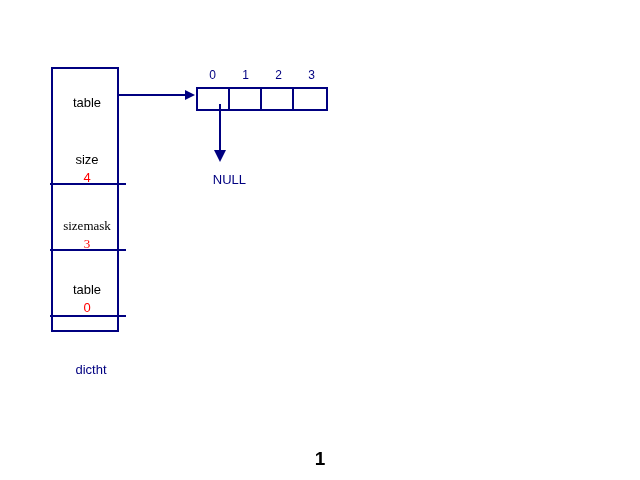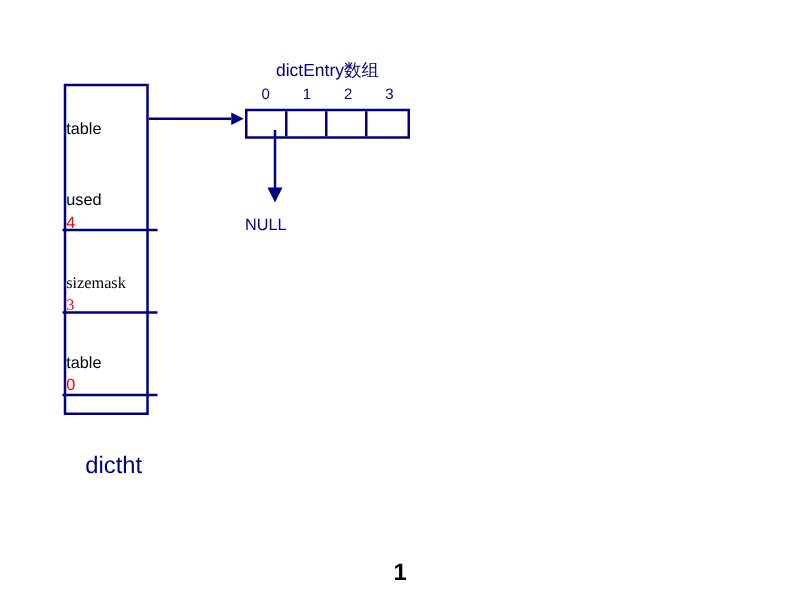--- a/index.html
+++ b/index.html
@@ -34,21 +34,21 @@
     box-sizing: border-box;
   }
 
   .dictht-row {
     position: absolute;
     left: 0;
     width: 68px;
     box-sizing: border-box;
     display: flex;
     flex-direction: column;
-    align-items: flex-start;
+    align-items: center;
     justify-content: center;
   }
   .row-table    { top: 0px;   height: 66px; }
   .row-size     { top: 66px;  height: 66px; }
   .row-sizemask { top: 132px; height: 66px; font-family: Liberation Serif, serif; }
   .row-used     { top: 198px; height: 63px; }
 
   
   .divider {
     position: absolute;
@@ -75,21 +75,21 @@
     margin-top: 3px;
     text-align: center;
   }
 
   .dictht-caption {
     position: absolute;
     left: 51px;
     top: 362px;
     width: 80px;
     text-align: center;
-    font-size: 19px;
+    font-size: 13px;
     color: #000080;
   }
 
   
   .arrow-table {
     position: absolute;
     left: 119px;
     top: 88px;
     width: 76px;
     height: 14px;
@@ -147,21 +147,21 @@
     top: 104px;
     width: 22px;
     height: 58px;
   }
 
   .null-label {
     position: absolute;
     left: 196px;
     top: 172px;
     width: 50px;
-    text-align: left;
+    text-align: right;
     font-size: 13px;
     color: #000080;
   }
 
   
   .page-number {
     position: absolute;
     left: 0;
     top: 448px;
     width: 640px;
@@ -176,21 +176,21 @@
 
 <div class="canvas">
 
   <div class="dictht-box">
 
     <div class="dictht-row row-table">
       <div class="field-label">table</div>
     </div>
 
     <div class="dictht-row row-size">
-      <div class="field-label">used</div>
+      <div class="field-label">size</div>
       <div class="field-value">4</div>
     </div>
 
     <div class="dictht-row row-sizemask">
       <div class="field-label">sizemask</div>
       <div class="field-value">3</div>
     </div>
 
     <div class="dictht-row row-used">
       <div class="field-label">table</div>
@@ -202,21 +202,20 @@
     <div class="divider div-3"></div>
   </div>
 
   <div class="dictht-caption">dictht</div>
 
   <svg class="arrow-table" viewBox="0 0 76 14" xmlns="http://www.w3.org/2000/svg">
     <line x1="0" y1="7" x2="66" y2="7" stroke="#000080" stroke-width="2"></line>
     <polygon points="66,2 76,7 66,12" fill="#000080"></polygon>
   </svg>
 
-  <div class="array-title">dictEntry数组</div>
 
   <div class="array-indexes">
     <div class="array-index">0</div>
     <div class="array-index">1</div>
     <div class="array-index">2</div>
     <div class="array-index">3</div>
   </div>
 
   <div class="array-box">
     <div class="array-cell"></div>

